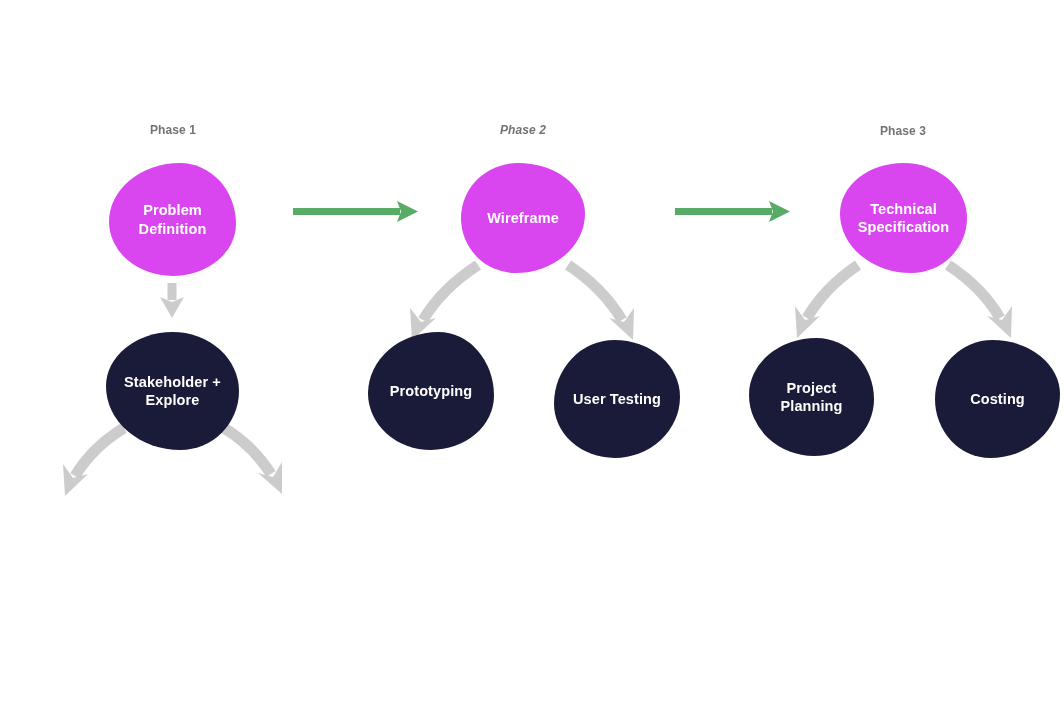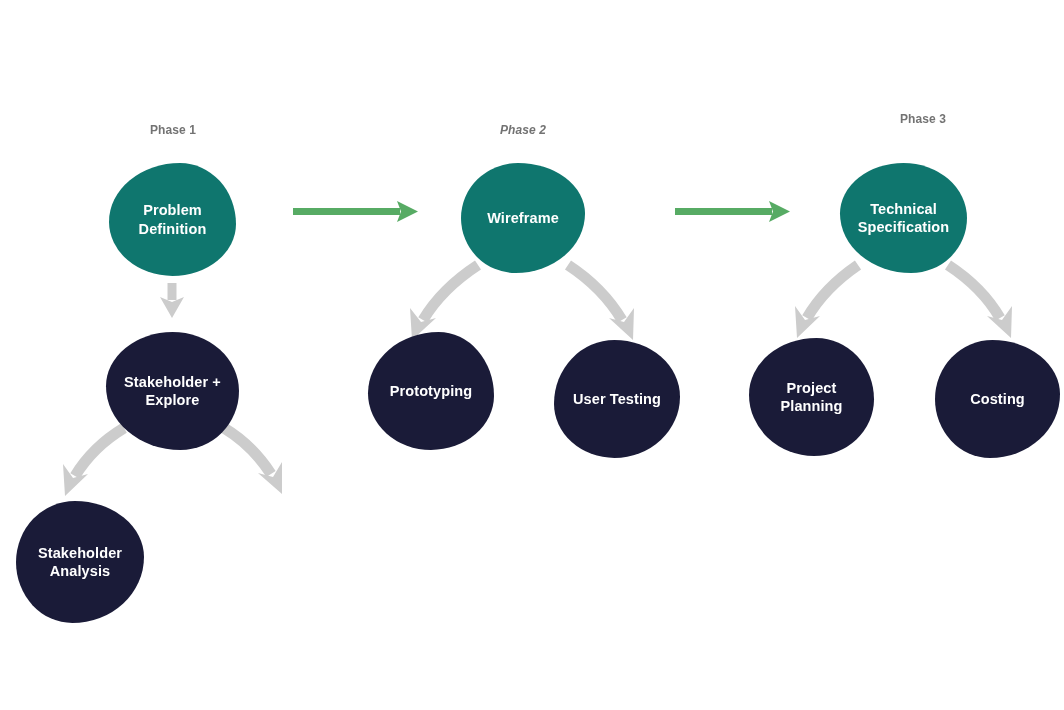--- a/index.html
+++ b/index.html
@@ -48,21 +48,21 @@
     justify-content: center;
     text-align: center;
     color: #ffffff;
     font-size: 14.5px;
     font-weight: 600;
     line-height: 1.26;
     letter-spacing: 0.1px;
     box-sizing: border-box;
     padding: 4px 6px;
   }
-  .node-green { background: #0f766e; }
+  .node-green { background: #d946ef; }
   .node-dark  { background: #1a1b38; }
 
   
   .blob-a { border-radius: 56% 44% 50% 50% / 52% 54% 46% 48%; }
   .blob-b { border-radius: 50% 50% 44% 56% / 46% 50% 50% 54%; }
   .blob-c { border-radius: 46% 54% 56% 44% / 50% 46% 54% 50%; }
   .blob-d { border-radius: 54% 46% 48% 52% / 48% 52% 48% 52%; }
   .blob-e { border-radius: 48% 52% 52% 48% / 54% 48% 52% 46%; }
 
   .node-label { display: block; }
@@ -120,42 +120,36 @@
     </g>
 
     <g>
       <path d="M948,265 C971,280 989,299 1000,318" stroke="#cccccc" stroke-width="11" fill="none" stroke-linecap="butt"></path>
       <path d="M987,316 L1011,338 L1012,306 L1002,320 Z" fill="#cccccc"></path>
     </g>
   </svg>
 
   <div class="phase-label" style="left:173px; top:123px;">Phase 1</div>
   <div class="phase-label" style="left:523px; top:123px;font-style:italic;">Phase 2</div>
-  <div class="phase-label" style="left:903px; top:112px;margin-left:20px;">Phase 3</div>
+  <div class="phase-label" style="left:903px; top:124px;">Phase 3</div>
 
   <div class="node node-green blob-a" style="left:109px; top:163px; width:127px; height:113px;">
     <span>
       <span class="node-label">Problem</span>
       <span class="node-label">Definition</span>
     </span>
   </div>
 
   <div class="node node-dark blob-b" style="left:106px; top:332px; width:133px; height:118px;">
     <span>
       <span class="node-label">Stakeholder +</span>
       <span class="node-label">Explore</span>
     </span>
   </div>
 
-  <div class="node node-dark blob-c" style="left:16px; top:501px; width:128px; height:122px;">
-    <span>
-      <span class="node-label">Stakeholder</span>
-      <span class="node-label">Analysis</span>
-    </span>
-  </div>
 
 
   <div class="node node-green blob-c" style="left:461px; top:163px; width:124px; height:110px;">
     <span class="node-label">Wireframe</span>
   </div>
 
   <div class="node node-dark blob-a" style="left:368px; top:332px; width:126px; height:118px;">
     <span class="node-label">Prototyping</span>
   </div>
 

